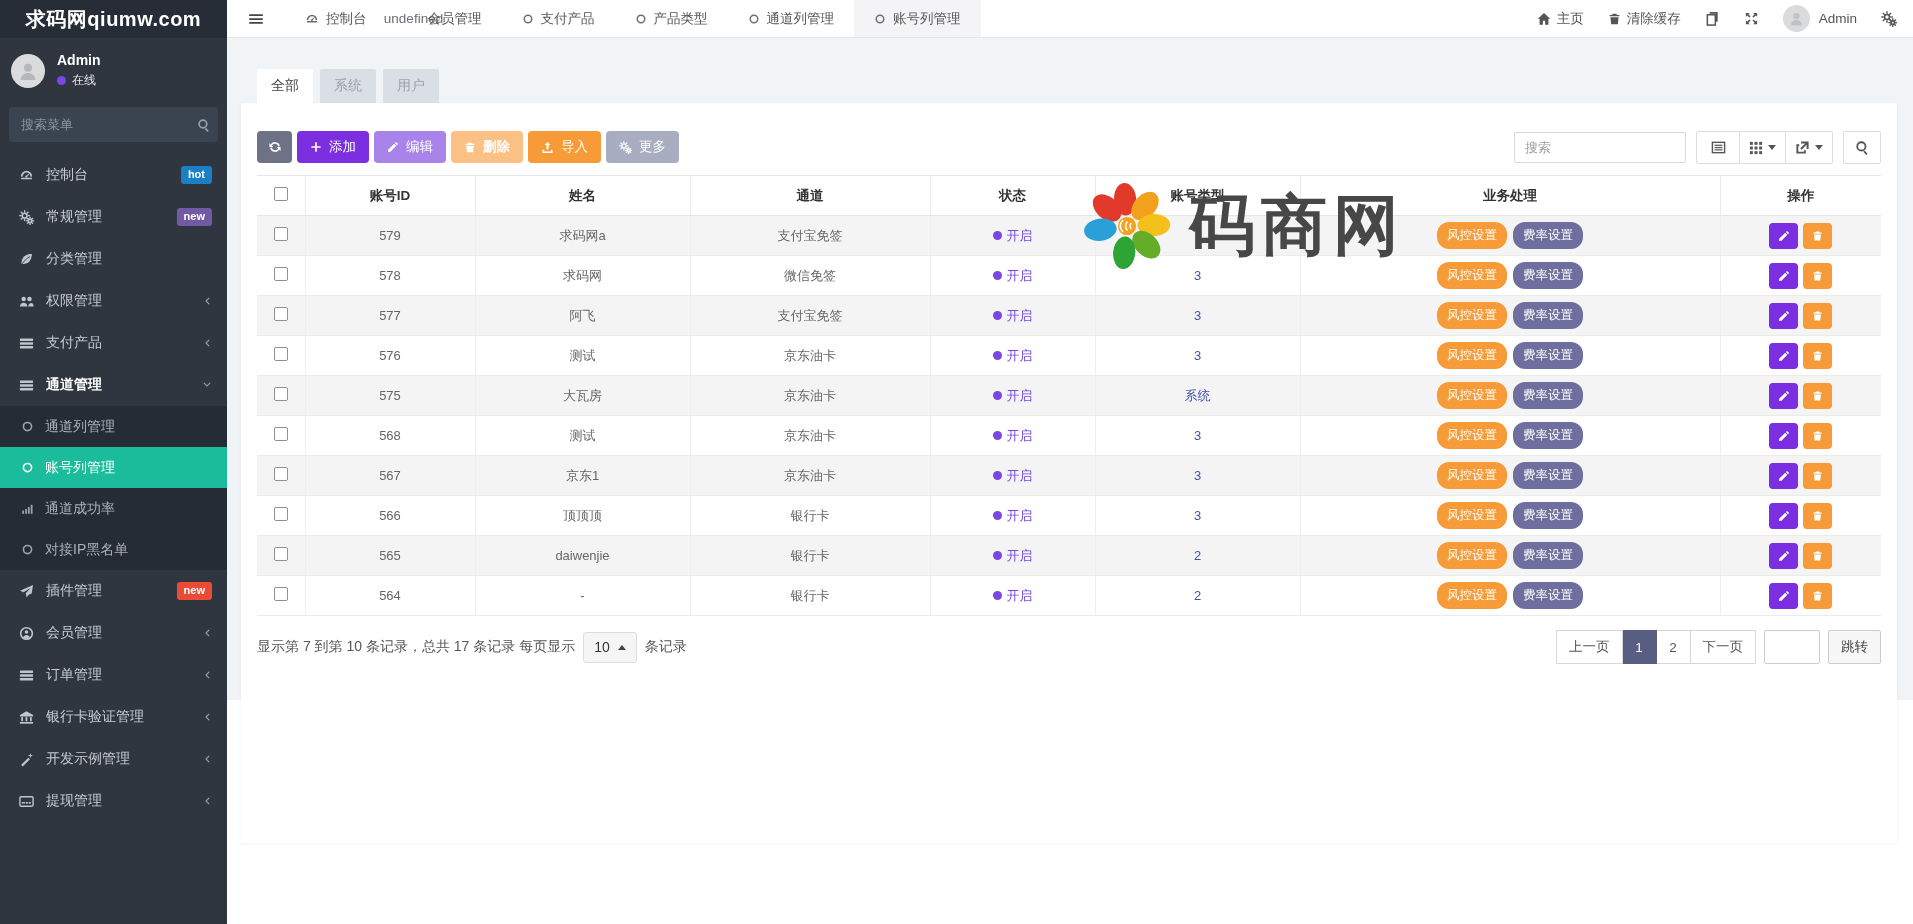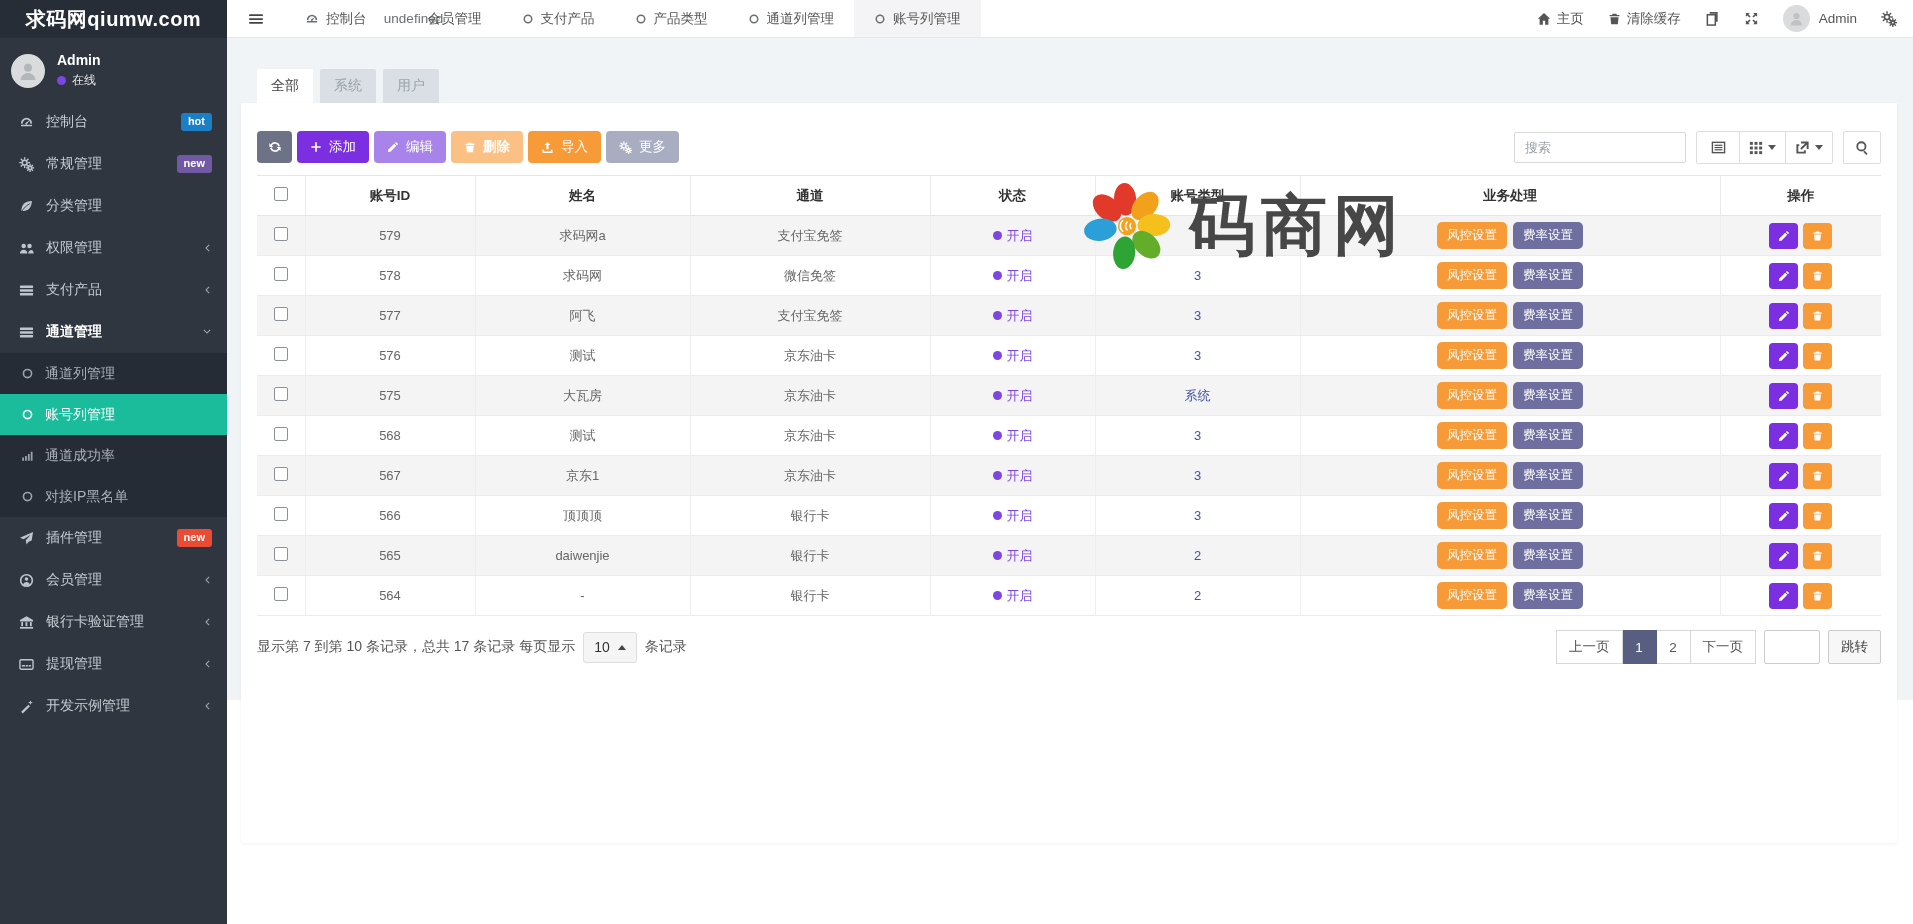--- a/index.html
+++ b/index.html
@@ -96,21 +96,21 @@
        border-left:none; border-right:1px solid #e8eaec; background:#fff; }
   th:last-child { border-right:none; }
   td { height:40px; text-align:center; font-size:13px; color:#666; border-bottom:1px solid #ebebeb;
        border-right:1px solid #eeeeee; }
   td:last-child { border-right:none; }
   tr.striped td { background:#f4f4f5; }
   .cb { width:14px; height:14px; border:1.5px solid #8d9196; border-radius:2px; background:#fff; display:inline-block; cursor:pointer; }
   .stat { color:var(--status-open,#7b46e2); display:inline-flex; align-items:center; gap:5px; }
   .stat .dot { width:9px; height:9px; border-radius:50%; background:var(--status-open,#7b46e2); }
   .typelink { color:#3f51a3; cursor:pointer; }
-  .pill { border:none; border-radius:5px; color:#fff; font-size:12.5px; font-family:inherit; padding:5px 10px; cursor:pointer; }
+  .pill { border:none; border-radius:12px; color:#fff; font-size:12.5px; font-family:inherit; padding:5px 10px; cursor:pointer; }
   .pill.risk { background:var(--accent-orange,#f79b38); }
   .pill.rate { background:var(--rate-btn,#6e6f9e); margin-left:6px; }
   .opbtn { width:29px; height:26px; border:none; border-radius:4px; color:#fff; display:inline-flex;
            align-items:center; justify-content:center; cursor:pointer; }
   .opbtn.editop { background:var(--accent-purple,#7b2fe0); margin-right:5px; }
   .opbtn.delop { background:var(--accent-orange,#f79b38); }
 
   
   .tfooter { display:flex; align-items:center; margin-top:14px; font-size:14px; color:#555; }
   .perpage { display:inline-flex; align-items:center; gap:8px; margin:0 8px; height:31px; padding:0 10px;
@@ -146,20 +146,29 @@
           </svg>
         </span>
       </div>
     <div>
       <div class="u-name">Admin</div>
       <div class="u-status">
           <span class="u-dot"></span>
           <span>在线</span>
         </div>
     </div>
+  </div>
+  <div class="sidesearch">
+    <input placeholder="搜索菜单" style="">
+    <span class="ic" style="width:14px;height:14px" id="side-search-ic">
+        <svg viewBox="0 0 16 16" fill="currentColor" xmlns="http://www.w3.org/2000/svg">
+          <circle cx="6.8" cy="6.8" r="4.4" fill="none" stroke="currentColor" stroke-width="1.9"></circle>
+          <rect x="10" y="11.2" width="5" height="1.9" rx=".9" transform="rotate(45 10 11.2)"></rect>
+        </svg>
+      </span>
   </div>
   <nav class="menu" id="side-menu">
       <div class="m-item">
         <span class="m-ic ic">
           <svg viewBox="0 0 16 16" fill="currentColor" xmlns="http://www.w3.org/2000/svg">
             <path d="M8 3A6 6 0 0 0 2 9l1.9.4A4.2 4.2 0 0 1 8 4.9 4.2 4.2 0 0 1 12.1 9.4L14 9a6 6 0 0 0-6-6z"></path>
             <path d="M8.7 9.7 11.3 5.6 7.3 8.3a1.05 1.05 0 1 0 1.4 1.4z"></path>
             <rect x="2" y="10.4" width="12" height="1.6" rx=".8"></rect>
           </svg>
         </span>
@@ -304,58 +313,73 @@
         <span class="m-label">会员管理</span>
         <span class="chev ic">
           <svg viewBox="0 0 16 16" fill="currentColor" xmlns="http://www.w3.org/2000/svg">
             <path d="M10.8 2.3 5.1 8l5.7 5.7 1.3-1.3L7.7 8l4.4-4.4z"></path>
           </svg>
         </span>
       </div>
       <div class="m-item">
         <span class="m-ic ic">
           <svg viewBox="0 0 16 16" fill="currentColor" xmlns="http://www.w3.org/2000/svg">
+            <rect x="1" y="2.6" width="14" height="2.7" rx=".5"></rect>
+            <rect x="1" y="6.65" width="14" height="2.7" rx=".5"></rect>
+            <rect x="1" y="10.7" width="14" height="2.7" rx=".5"></rect>
+          </svg>
+        </span>
+        <span class="m-label">订单管理</span>
+        <span class="chev ic">
+          <svg viewBox="0 0 16 16" fill="currentColor" xmlns="http://www.w3.org/2000/svg">
+            <path d="M10.8 2.3 5.1 8l5.7 5.7 1.3-1.3L7.7 8l4.4-4.4z"></path>
+          </svg>
+        </span>
+      </div>
+      <div class="m-item">
+        <span class="m-ic ic">
+          <svg viewBox="0 0 16 16" fill="currentColor" xmlns="http://www.w3.org/2000/svg">
             <path d="M1 5.4 8 1.4l7 4v1.4H1z"></path>
             <rect x="2.4" y="7.6" width="1.9" height="4.4"></rect>
             <rect x="7" y="7.6" width="1.9" height="4.4"></rect>
             <rect x="11.7" y="7.6" width="1.9" height="4.4"></rect>
             <rect x="1" y="12.8" width="14" height="1.8"></rect>
           </svg>
         </span>
         <span class="m-label">银行卡验证管理</span>
         <span class="chev ic">
           <svg viewBox="0 0 16 16" fill="currentColor" xmlns="http://www.w3.org/2000/svg">
             <path d="M10.8 2.3 5.1 8l5.7 5.7 1.3-1.3L7.7 8l4.4-4.4z"></path>
           </svg>
         </span>
       </div>
       <div class="m-item">
         <span class="m-ic ic">
           <svg viewBox="0 0 16 16" fill="currentColor" xmlns="http://www.w3.org/2000/svg">
+            <path d="M2.3 13.7 10 6l1.7 1.7L4 15.4z"></path>
+            <path d="M12.2 1.2l.7 1.9 1.9.7-1.9.7-.7 1.9-.7-1.9-1.9-.7 1.9-.7z"></path>
+          </svg>
+        </span>
+        <span class="m-label">开发示例管理</span>
+        <span class="chev ic">
+          <svg viewBox="0 0 16 16" fill="currentColor" xmlns="http://www.w3.org/2000/svg">
+            <path d="M10.8 2.3 5.1 8l5.7 5.7 1.3-1.3L7.7 8l4.4-4.4z"></path>
+          </svg>
+        </span>
+      </div>
+      <div class="m-item">
+        <span class="m-ic ic">
+          <svg viewBox="0 0 16 16" fill="currentColor" xmlns="http://www.w3.org/2000/svg">
             <rect x="1" y="3" width="14" height="10" rx="1.2" fill="none" stroke="currentColor" stroke-width="1.5"></rect>
             <rect x="3" y="8.6" width="3.4" height="1.6"></rect>
             <rect x="7.2" y="8.6" width="2.4" height="1.6"></rect>
             <rect x="10.4" y="8.6" width="2.4" height="1.6"></rect>
           </svg>
         </span>
         <span class="m-label">提现管理</span>
-        <span class="chev ic">
-          <svg viewBox="0 0 16 16" fill="currentColor" xmlns="http://www.w3.org/2000/svg">
-            <path d="M10.8 2.3 5.1 8l5.7 5.7 1.3-1.3L7.7 8l4.4-4.4z"></path>
-          </svg>
-        </span>
-      </div>
-      <div class="m-item">
-        <span class="m-ic ic">
-          <svg viewBox="0 0 16 16" fill="currentColor" xmlns="http://www.w3.org/2000/svg">
-            <path d="M2.3 13.7 10 6l1.7 1.7L4 15.4z"></path>
-            <path d="M12.2 1.2l.7 1.9 1.9.7-1.9.7-.7 1.9-.7-1.9-1.9-.7 1.9-.7z"></path>
-          </svg>
-        </span>
-        <span class="m-label">开发示例管理</span>
         <span class="chev ic">
           <svg viewBox="0 0 16 16" fill="currentColor" xmlns="http://www.w3.org/2000/svg">
             <path d="M10.8 2.3 5.1 8l5.7 5.7 1.3-1.3L7.7 8l4.4-4.4z"></path>
           </svg>
         </span>
       </div>
     </nav>
 </aside>
 
 <div class="main">

